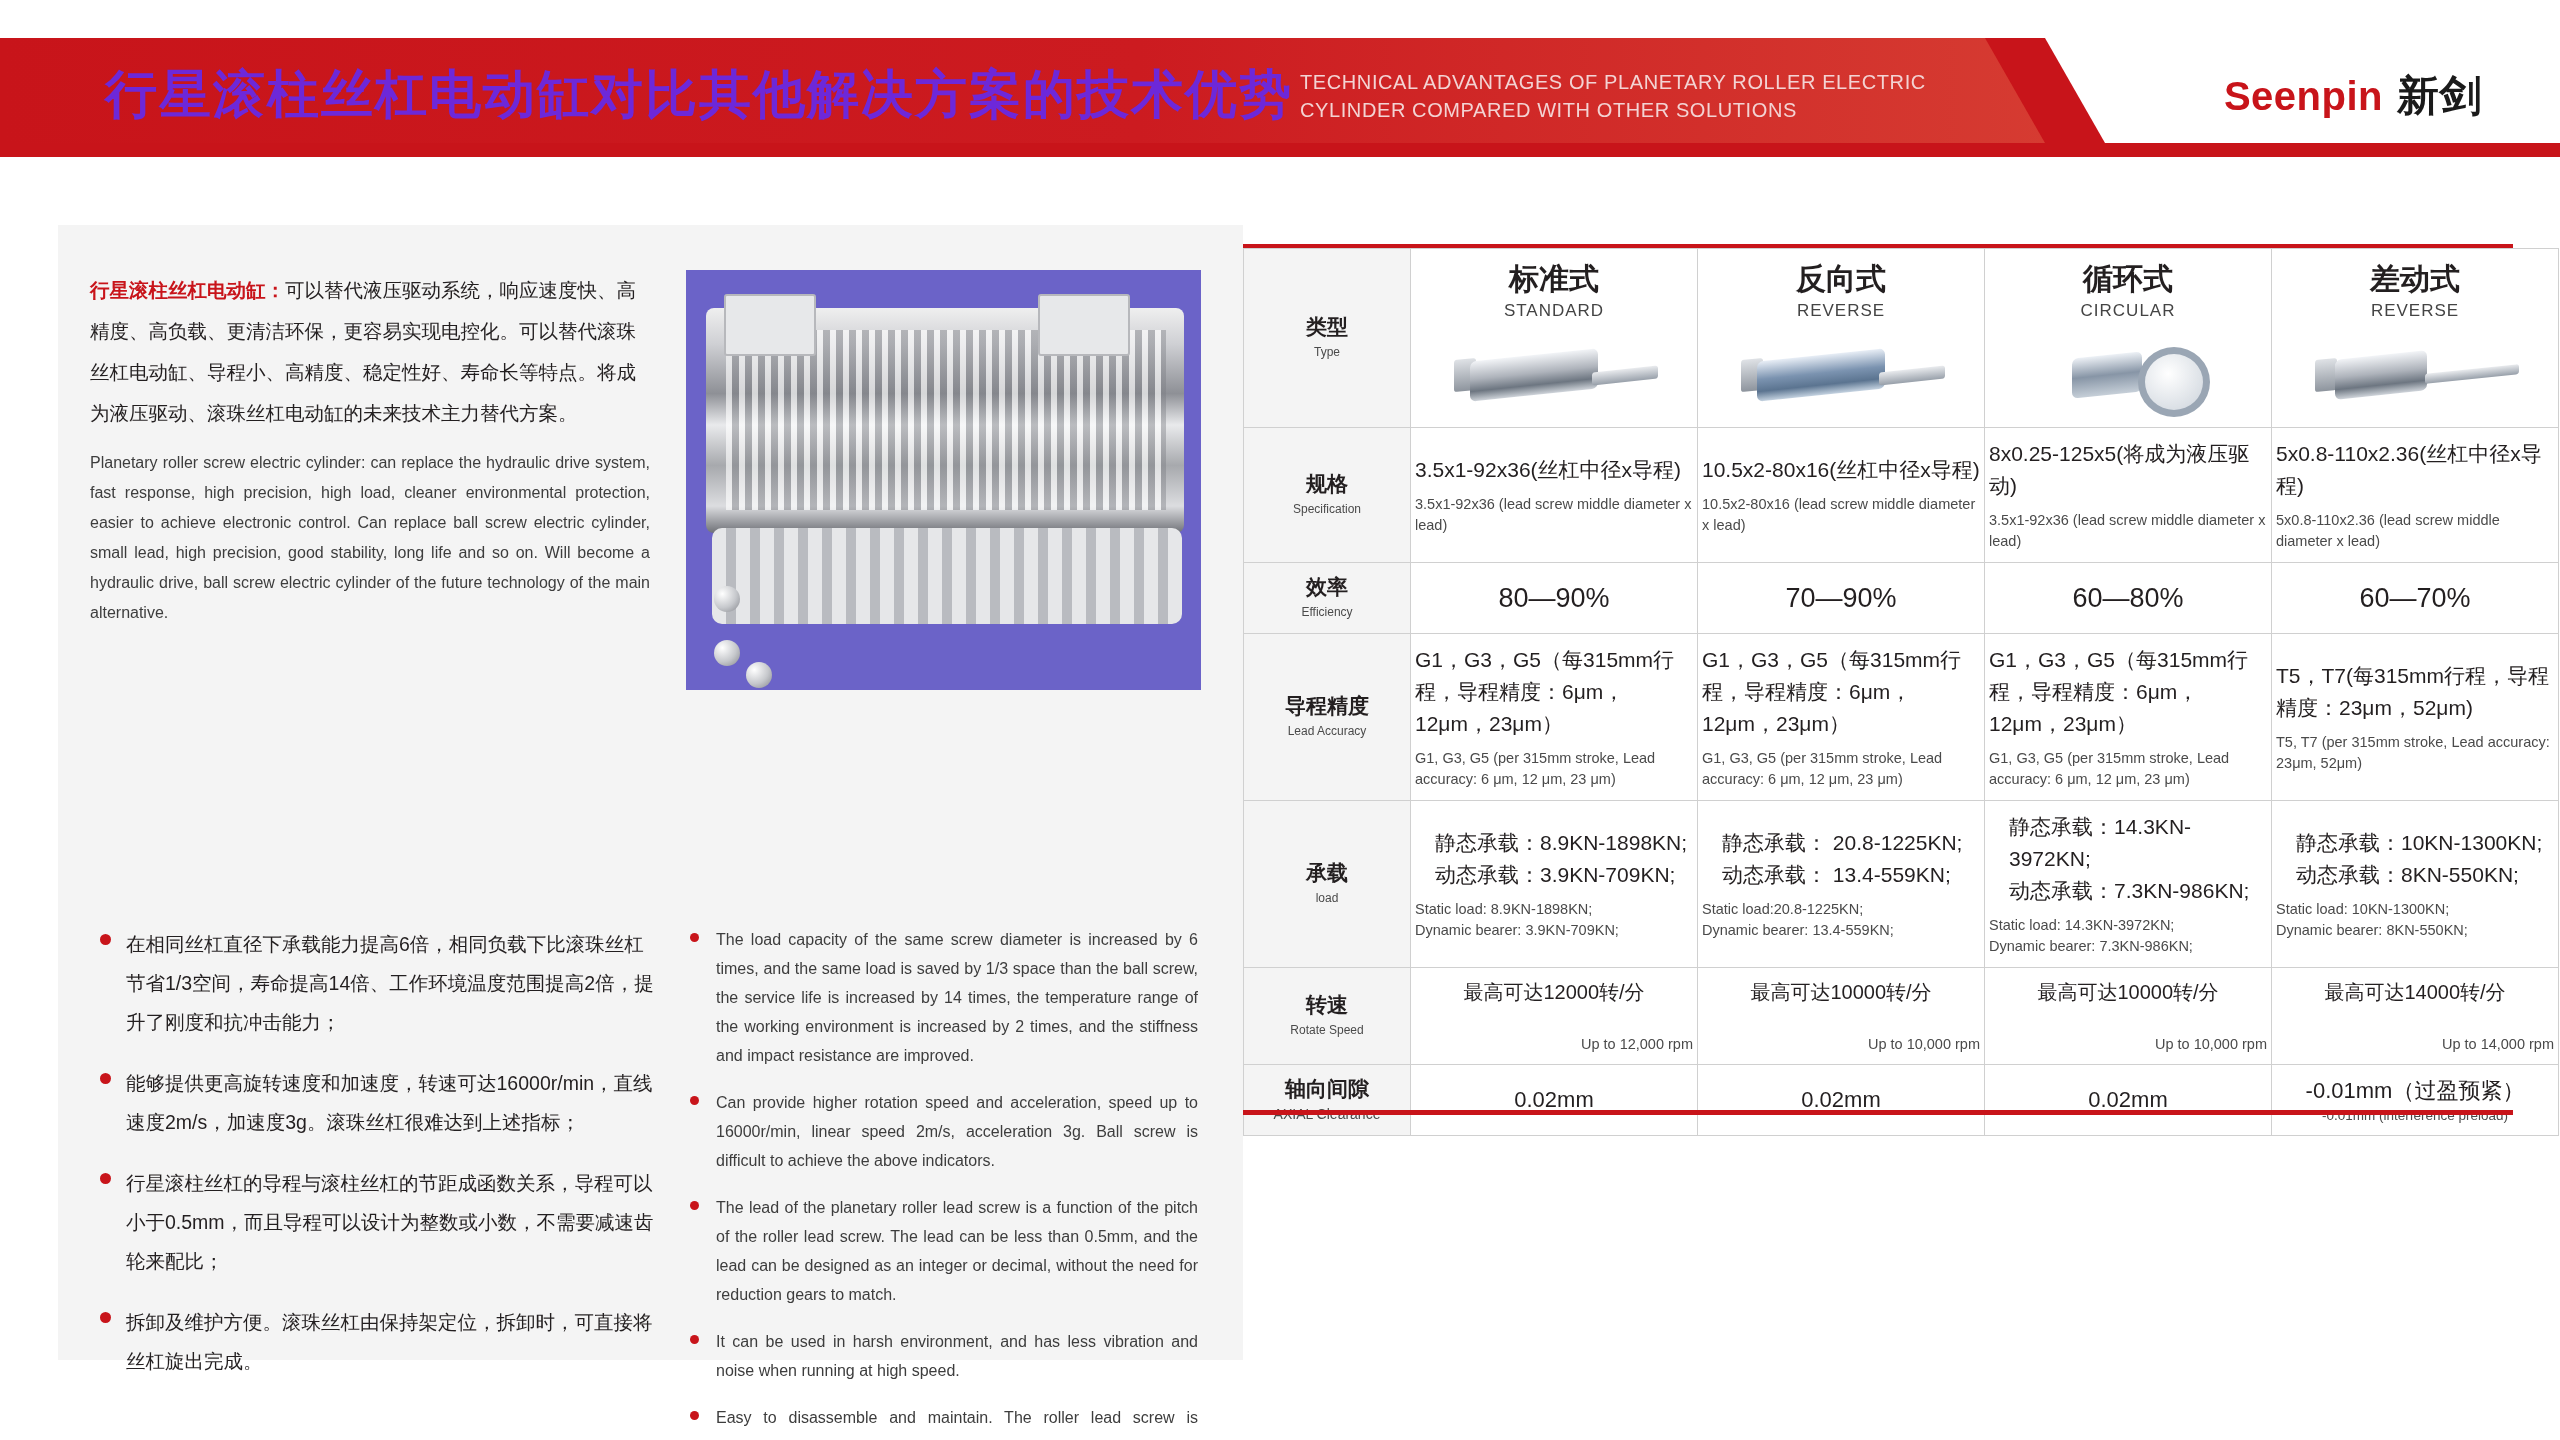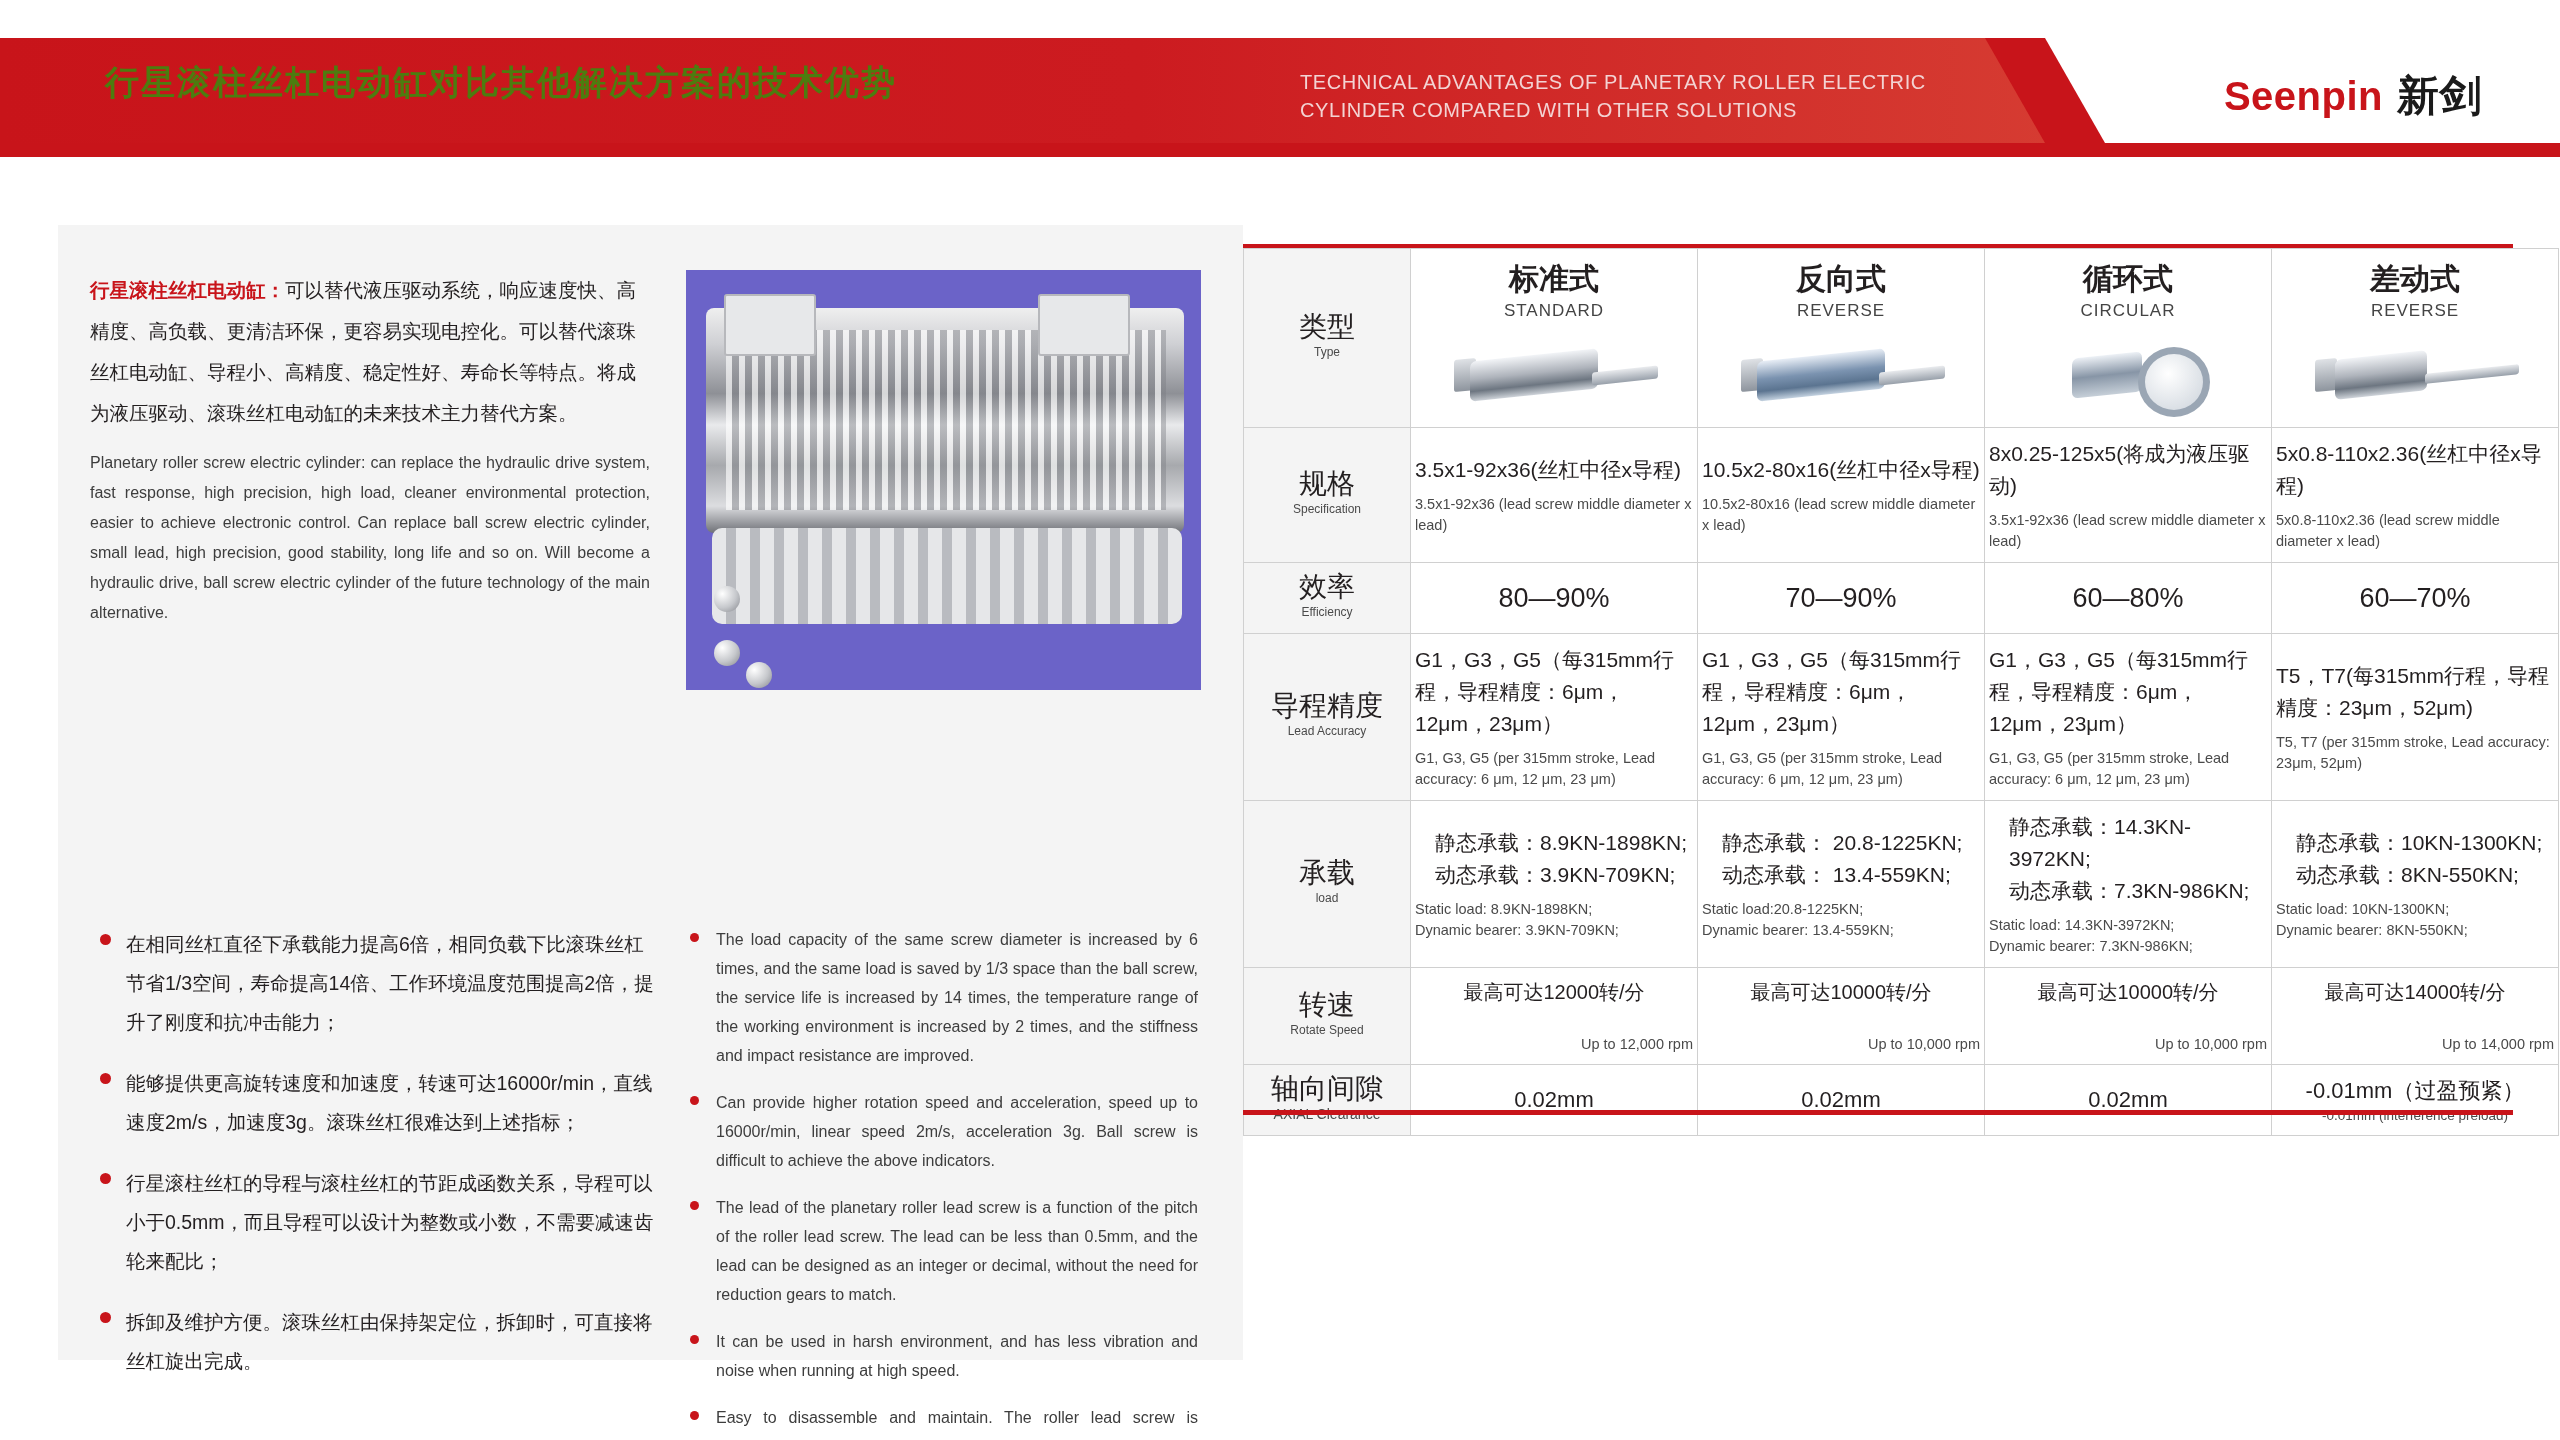--- a/index.html
+++ b/index.html
@@ -19,21 +19,21 @@
     clip-path:polygon(0 0, 2010px 0, 2070px 105px, 0 105px);
   }
   .header-bar-tail{
     position:absolute;left:1985px;top:38px;width:120px;height:105px;
     background:#c8141a;
     clip-path:polygon(0 0,60px 0,120px 105px,60px 105px);
   }
   .header-underline{position:absolute;left:0;top:143px;width:2560px;height:14px;background:#c8141a;}
   .title-cn{
     position:absolute;left:105px;top:60px;
-    color:#4d7c0f;font-size:34px;font-weight:bold;letter-spacing:2px;
+    color:#6d28d9;font-size:52px;font-weight:bold;letter-spacing:2px;
     white-space:nowrap;
   }
   .title-en{
     position:absolute;left:1300px;top:68px;width:680px;
     color:#f3d3d3;font-size:20px;line-height:28px;letter-spacing:.6px;
   }
   .brand{
     position:absolute;right:78px;top:68px;white-space:nowrap;
     font-size:40px;font-weight:bold;color:#c8141a;letter-spacing:.5px;
   }
@@ -91,21 +91,21 @@
 
   
   .table-wrap{position:absolute;left:1243px;top:248px;width:1270px;}
   table.spec{border-collapse:collapse;width:1270px;table-layout:fixed;background:#fff;}
   table.spec td{
     border:1px solid #d0d0d0;vertical-align:middle;padding:10px 4px;color:#231f20;
   }
   .rowhead{
     width:158px;text-align:center;background:#f4f4f4;
   }
-  .rowhead .cn{font-size:28px;font-weight:normal;line-height:28px;}
+  .rowhead .cn{font-size:21px;font-weight:bold;line-height:28px;}
   .rowhead .en{font-size:12px;color:#4a4a4a;line-height:22px;}
   .col-cell{width:278px;}
   .top-rule{position:absolute;left:1243px;top:244px;width:1270px;height:5px;background:#c8141a;}
   .bottom-rule{position:absolute;left:1243px;top:1300px;width:1270px;height:5px;background:#c8141a;}
 
   .type-head{text-align:center;}
   .type-head .t-cn{font-size:30px;font-weight:bold;line-height:40px;}
   .type-head .t-en{font-size:17px;color:#444;letter-spacing:1px;line-height:24px;}
   .prod-img{
     margin:10px auto 2px;width:220px;height:82px;position:relative;

